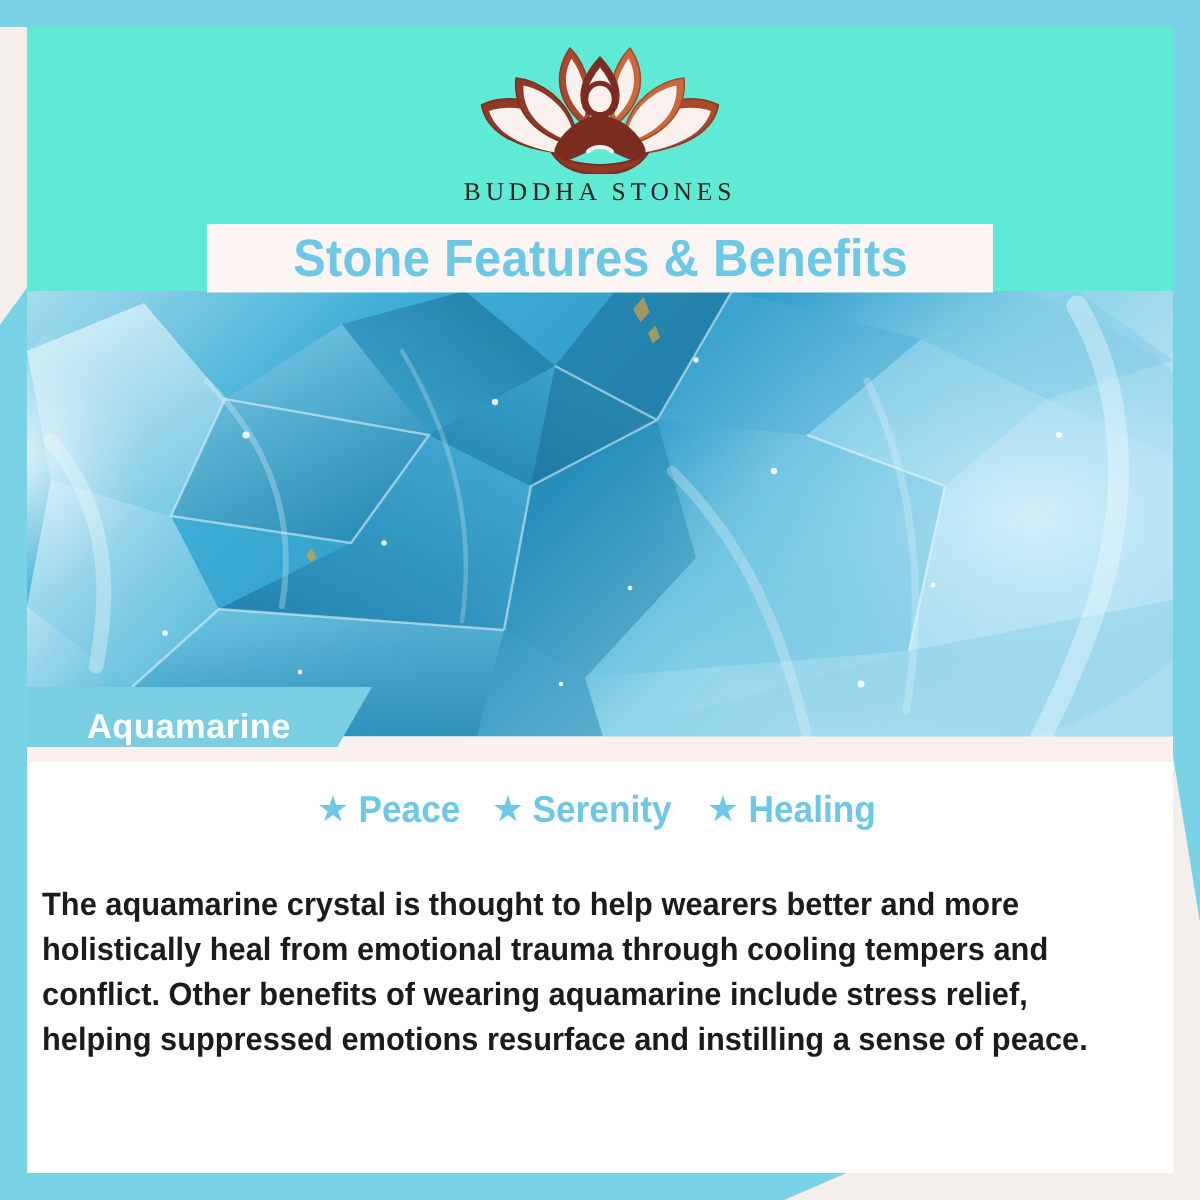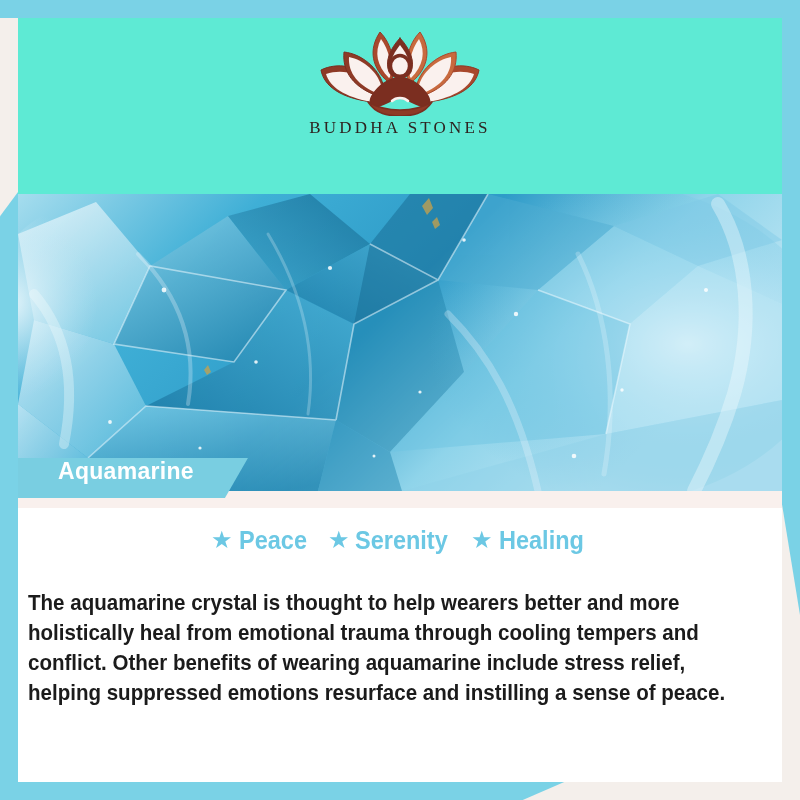--- a/index.html
+++ b/index.html
@@ -66,21 +66,21 @@
     position:absolute;left:0;top:176px;width:764px;height:297px;
     overflow:hidden;background:#3FB3D8;
   }
   .photo svg{display:block;width:100%;height:100%;}
 
   
   .badge{
     position:absolute;left:0px;top:440px;
     height:40px;padding:0 54px 0 40px;
     background:#79CEE1;
-    display:flex;align-items:flex-start;
+    display:flex;align-items:flex-end;
     clip-path:polygon(0 0,100% 0,90% 100%,0 100%);
     z-index:8;
   }
   .badge-text{
     color:#FFFFFF;font-weight:700;font-size:23px;
     font-family:"Liberation Sans",sans-serif;
     letter-spacing:.3px;white-space:nowrap;
   }
 
   
@@ -281,20 +281,23 @@
           <path d="M414 28 l5 -5 3 8 -5 4 z"></path>
           <path d="M186 176 l4 -5 3 7 -4 3 z"></path>
         </g>
       </svg>
     </div>
 
     <div class="badge">
       <span class="badge-text">Aquamarine</span>
     </div>
 
+    <div class="title-banner">
+      <span class="title-text">Stone Features &amp; Benefits</span>
+    </div>
 
     <div class="cream-strip"></div>
 
     <div class="body">
 
       <div class="features">
         <span class="feature">
           <span class="star">★</span>
           <span class="feature-label">Peace</span>
         </span>

